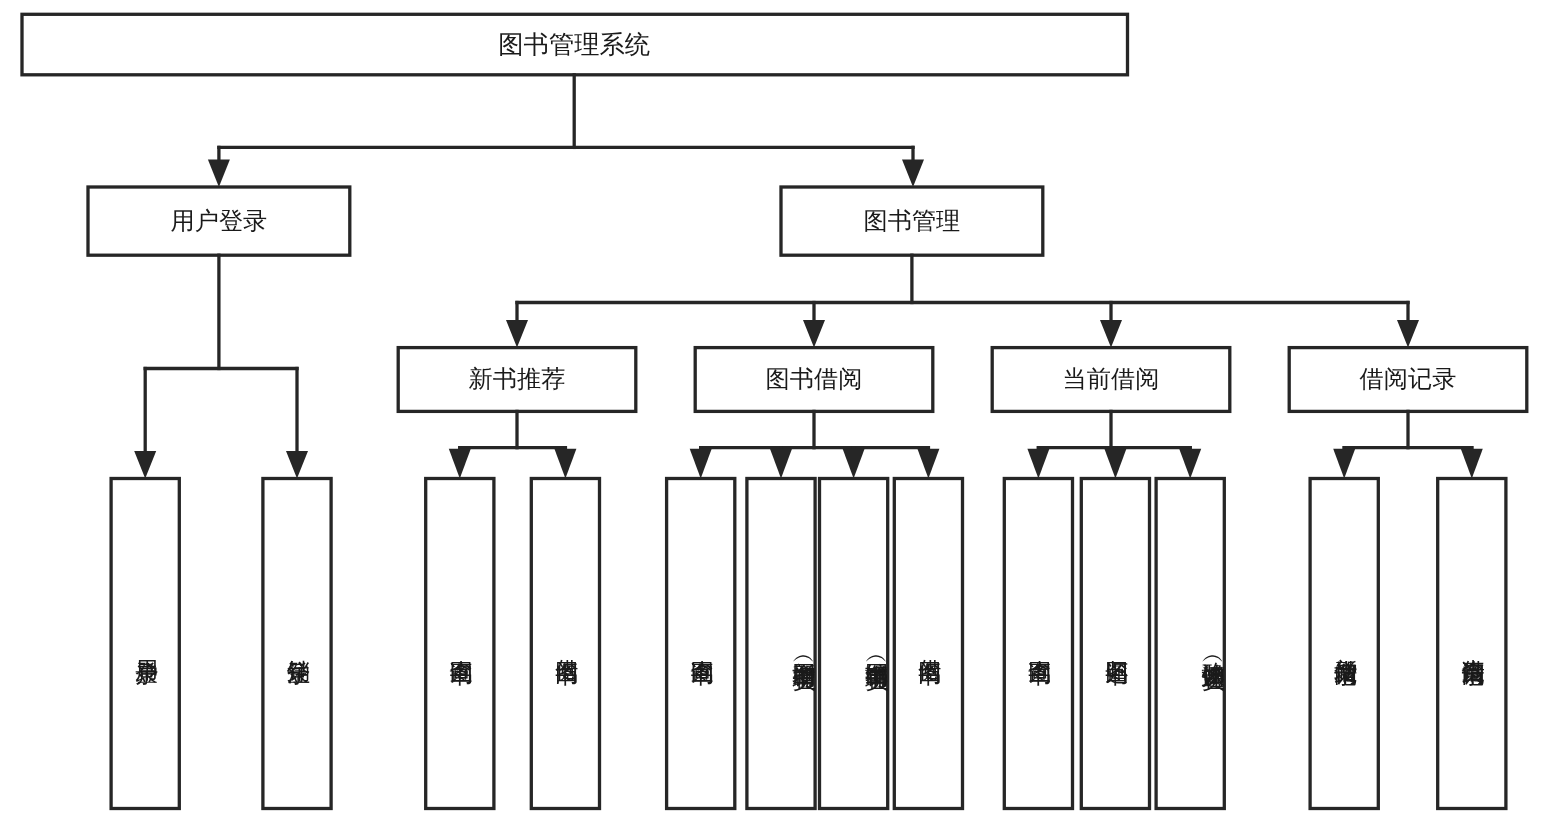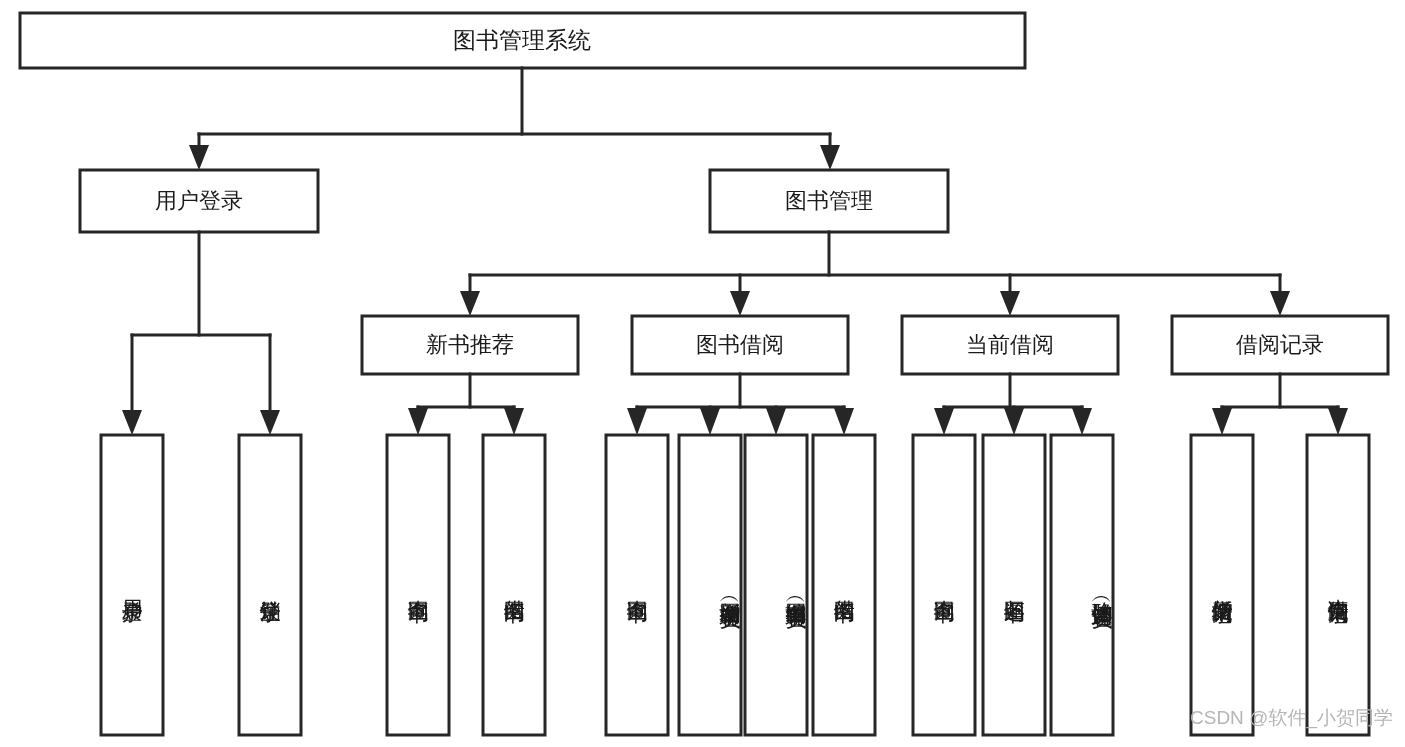--- a/index.html
+++ b/index.html
@@ -216,15 +216,14 @@
   <div class="vtext" style="left:606px; top:435px; width:62px; height:300px;">查询图书</div>
   <div class="vtext" style="left:679px; top:435px; width:62px; height:300px; align-items:flex-start; padding-top:8px; box-sizing:border-box;">新增图书（管理员）</div>
   <div class="vtext" style="left:745px; top:435px; width:62px; height:300px; align-items:flex-start; padding-top:8px; box-sizing:border-box;">编辑图书（管理员）</div>
   <div class="vtext" style="left:813px; top:435px; width:62px; height:300px;">借阅图书</div>
   <div class="vtext" style="left:913px; top:435px; width:62px; height:300px;">查询图书</div>
   <div class="vtext" style="left:983px; top:435px; width:62px; height:300px;">归还图书</div>
   <div class="vtext" style="left:1051px; top:435px; width:62px; height:300px; align-items:flex-start; padding-top:8px; box-sizing:border-box;">确认归还（管理员）</div>
   <div class="vtext" style="left:1191px; top:435px; width:62px; height:300px;">新增借阅记录</div>
   <div class="vtext" style="left:1307px; top:435px; width:62px; height:300px;">查询借阅记录</div>
 
-  <div class="watermark" style="left:1190px; top:705px;">CSDN @软件_小贺同学</div>
 
 </div>
 
 </body></html>

